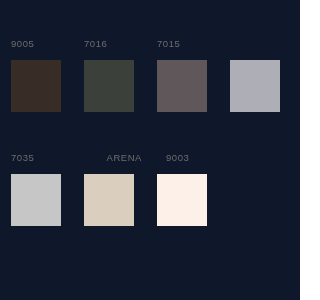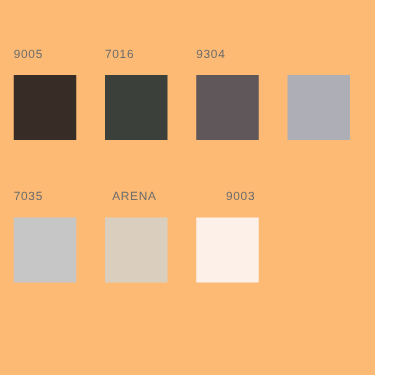--- a/index.html
+++ b/index.html
@@ -11,21 +11,21 @@
     width: 300px;
     height: 300px;
     background: #ffffff;
     font-family: "Liberation Sans", sans-serif;
     overflow: hidden;
   }
   .swatch-board {
     position: relative;
     width: 300px;
     height: 300px;
-    background: #fdba74;
+    background: #0f172a;
     box-sizing: border-box;
     padding: 4px;
   }
   .swatch-row {
     position: absolute;
     left: 0;
     width: 300px;
     height: 100px;
     display: flex;
     flex-direction: row;
@@ -45,21 +45,21 @@
     font-size: 9.5px;
     line-height: 11px;
     color: #6d6d6d;
     letter-spacing: 0.55px;
     white-space: nowrap;
     height: 12px;
     padding-left: 11px;
     text-align: left;
   }
   .swatch-cell.label-center .swatch-label {
-    text-align: center;
+    text-align: right;
     padding-left: 0;
     padding-right: 4px;
   }
   .swatch-cell.label-nudge .swatch-label {
     padding-left: 20px;
   }
   .swatch-chip {
     position: absolute;
     left: 11px;
     top: 22px;
@@ -79,21 +79,21 @@
       <span class="swatch-label" style="color: rgb(109, 109, 109);">9005</span>
       <div class="swatch-chip" style="background: rgb(55, 44, 38);"></div>
     </div>
 
     <div class="swatch-cell">
       <span class="swatch-label" style="color: rgb(109, 109, 109);">7016</span>
       <div class="swatch-chip" style="background: rgb(59, 64, 58);"></div>
     </div>
 
     <div class="swatch-cell">
-      <span class="swatch-label" style="color: rgb(109, 109, 109);">9304</span>
+      <span class="swatch-label" style="color: rgb(109, 109, 109);">7015</span>
       <div class="swatch-chip" style="background: rgb(95, 87, 90);"></div>
     </div>
 
     <div class="swatch-cell">
       <div class="swatch-chip" style="background: rgb(174, 175, 182);"></div>
     </div>
 
   </div>
 
   <div class="swatch-row row-2">
@@ -103,19 +103,19 @@
       <div class="swatch-chip" style="background: rgb(199, 198, 198);"></div>
     </div>
 
 
     <div class="swatch-cell label-center">
       <span class="swatch-label" style="color: rgb(109, 109, 109);">ARENA</span>
       <div class="swatch-chip" style="background: rgb(218, 207, 191);"></div>
     </div>
 
     <div class="swatch-cell label-nudge">
-      <span class="swatch-label" style="color: rgb(109, 109, 109); text-align: center;">9003</span>
+      <span class="swatch-label" style="color: rgb(109, 109, 109);">9003</span>
       <div class="swatch-chip" style="background: rgb(252, 240, 233);"></div>
     </div>
 
   </div>
 
 </div>
 
 </body></html>

